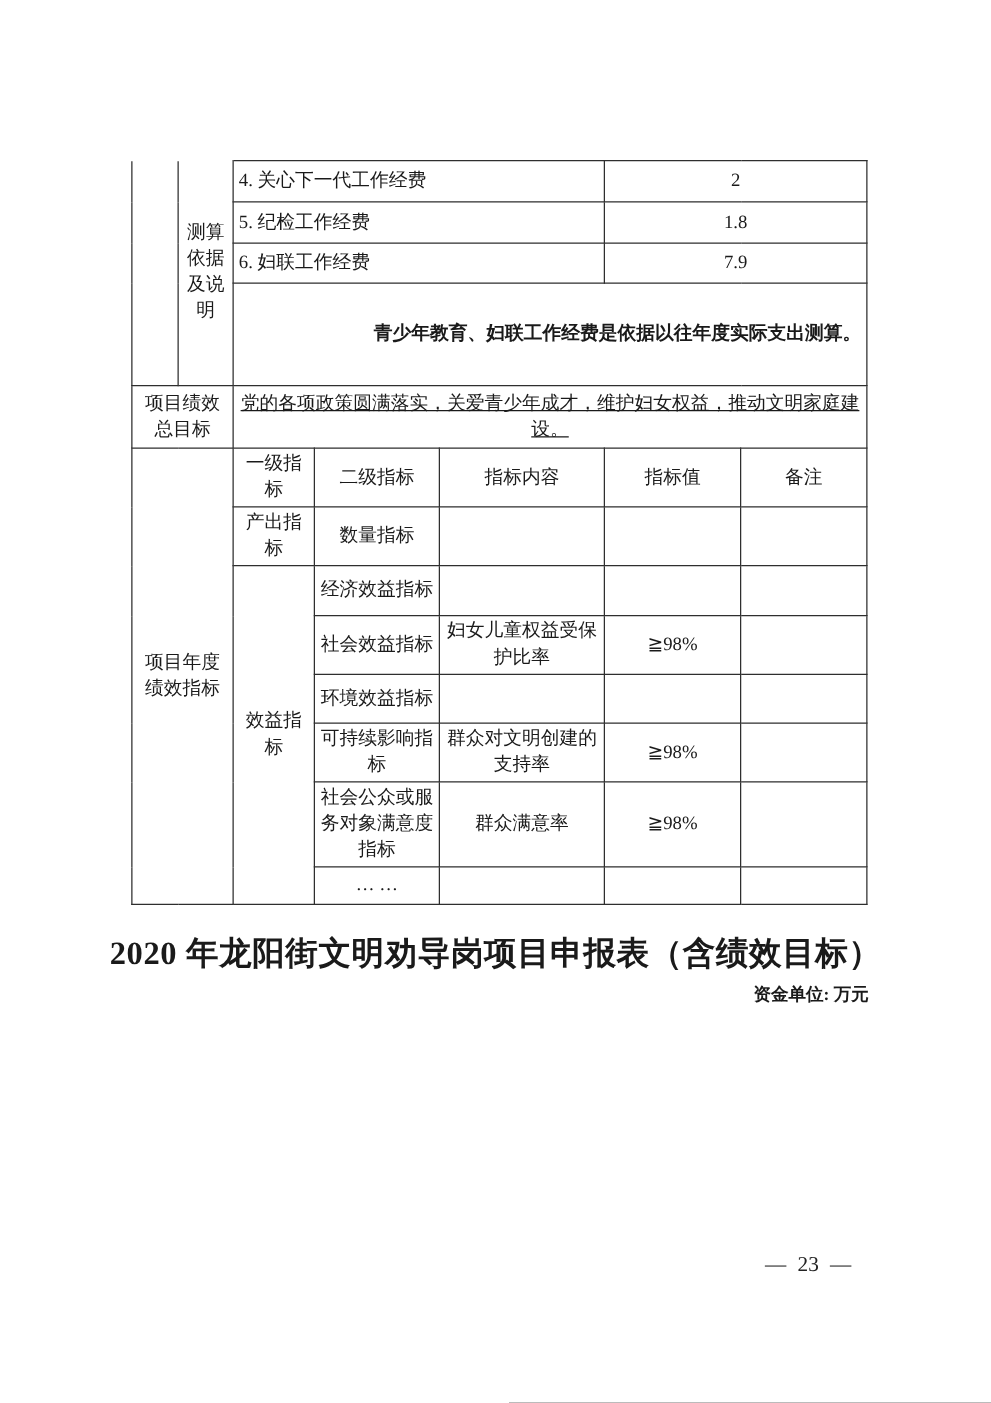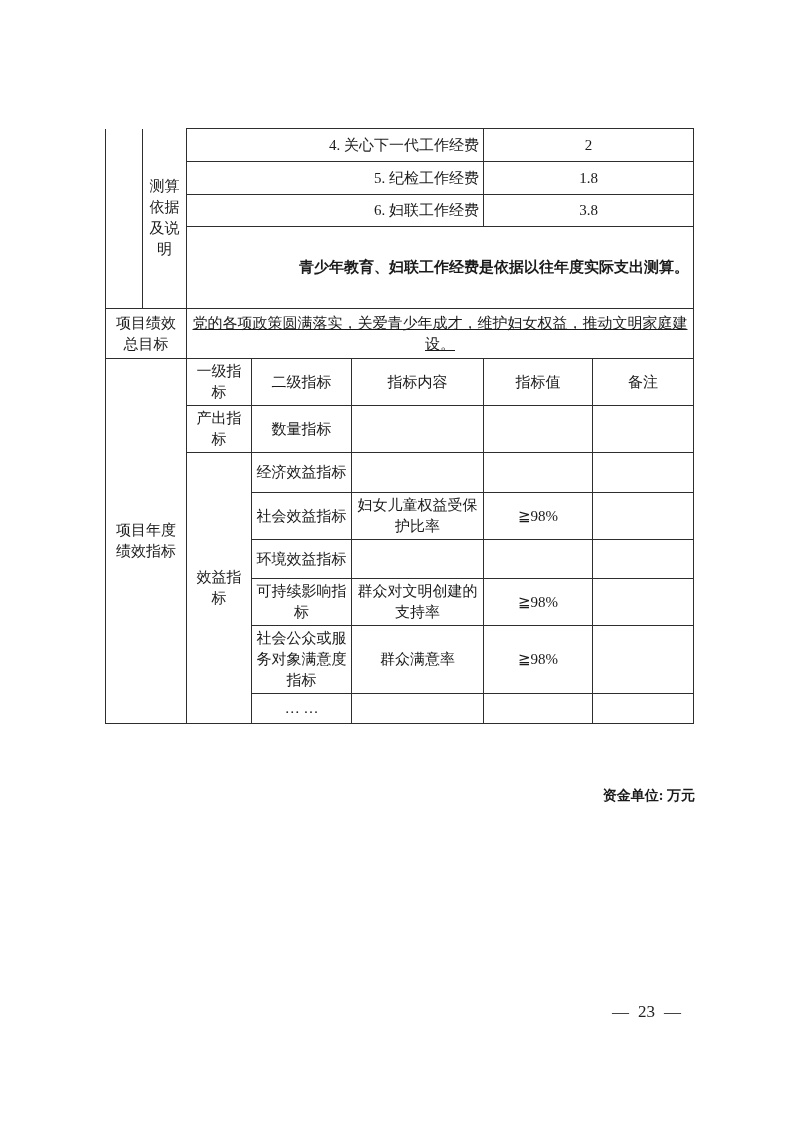--- a/index.html
+++ b/index.html
@@ -11,21 +11,21 @@
   table.tbl{
     position:absolute;border-collapse:collapse;table-layout:fixed;
   }
   .tbl td{
     border:1px solid #2e2e2e;font-size:15px;vertical-align:middle;
     padding:2px 4px;line-height:1.4;overflow:hidden;
   }
   .no-top{border-top:none !important;}
   .c{text-align:center;}
   
-  .exp-label{text-align:right;padding-left:9px;}
+  .exp-label{text-align:left;padding-left:9px;}
   .exp-value{text-align:center;}
   .basis-label{
     vertical-align:bottom;text-align:center;line-height:19px;
     padding:2px 5px 6px 5px;
   }
   .basis-text{text-align:right;padding-left:10px;font-weight:bold;}
   .goal-label{padding:2px 2px;line-height:1.5;}
   .goal-text{padding:2px 18px;line-height:1.65;text-decoration:underline;}
   .annual-label{padding:2px 2px;line-height:1.5;}
   .lvl1{padding:2px 12px;line-height:1.45;}
@@ -77,21 +77,21 @@
         <td rowspan="4" class="no-top basis-label">测算依据及说明</td>
         <td colspan="3" class="exp-label">4. 关心下一代工作经费</td>
         <td colspan="2" class="exp-value">2</td>
       </tr>
       <tr style="height:33px">
         <td colspan="3" class="exp-label">5. 纪检工作经费</td>
         <td colspan="2" class="exp-value">1.8</td>
       </tr>
       <tr style="height:32px">
         <td colspan="3" class="exp-label">6. 妇联工作经费</td>
-        <td colspan="2" class="exp-value">3.8</td>
+        <td colspan="2" class="exp-value">7.9</td>
       </tr>
       <tr style="height:82px">
         <td colspan="5" class="basis-text">青少年教育、妇联工作经费是依据以往年度实际支出测算。</td>
       </tr>
       <tr style="height:50px">
         <td colspan="2" class="c goal-label">项目绩效总目标</td>
         <td colspan="5" class="c goal-text">党的各项政策圆满落实，关爱青少年成才，维护妇女权益，推动文明家庭建设。</td>
       </tr>
       <tr style="height:42px">
         <td colspan="2" rowspan="8" class="c annual-label">项目年度绩效指标</td>
@@ -141,20 +141,21 @@
       </tr>
       <tr style="height:30px">
         <td class="c lvl2">… …</td>
         <td class="c ind-content"></td>
         <td class="c ind-value"></td>
         <td class="c"></td>
       </tr>
     </tbody>
   </table>
 
+  <div class="form-title">2020 年龙阳街文明劝导岗项目申报表（含绩效目标）</div>
   <div class="unit-note">资金单位: 万元</div>
 
   <table class="tbl" style="top:820px;left:105px;width:586px;">
     <colgroup>
       <col style="width:68px">
         <col style="width:127px">
         <col style="width:145px">
         <col style="width:246px">
     </colgroup>
     <tbody>

